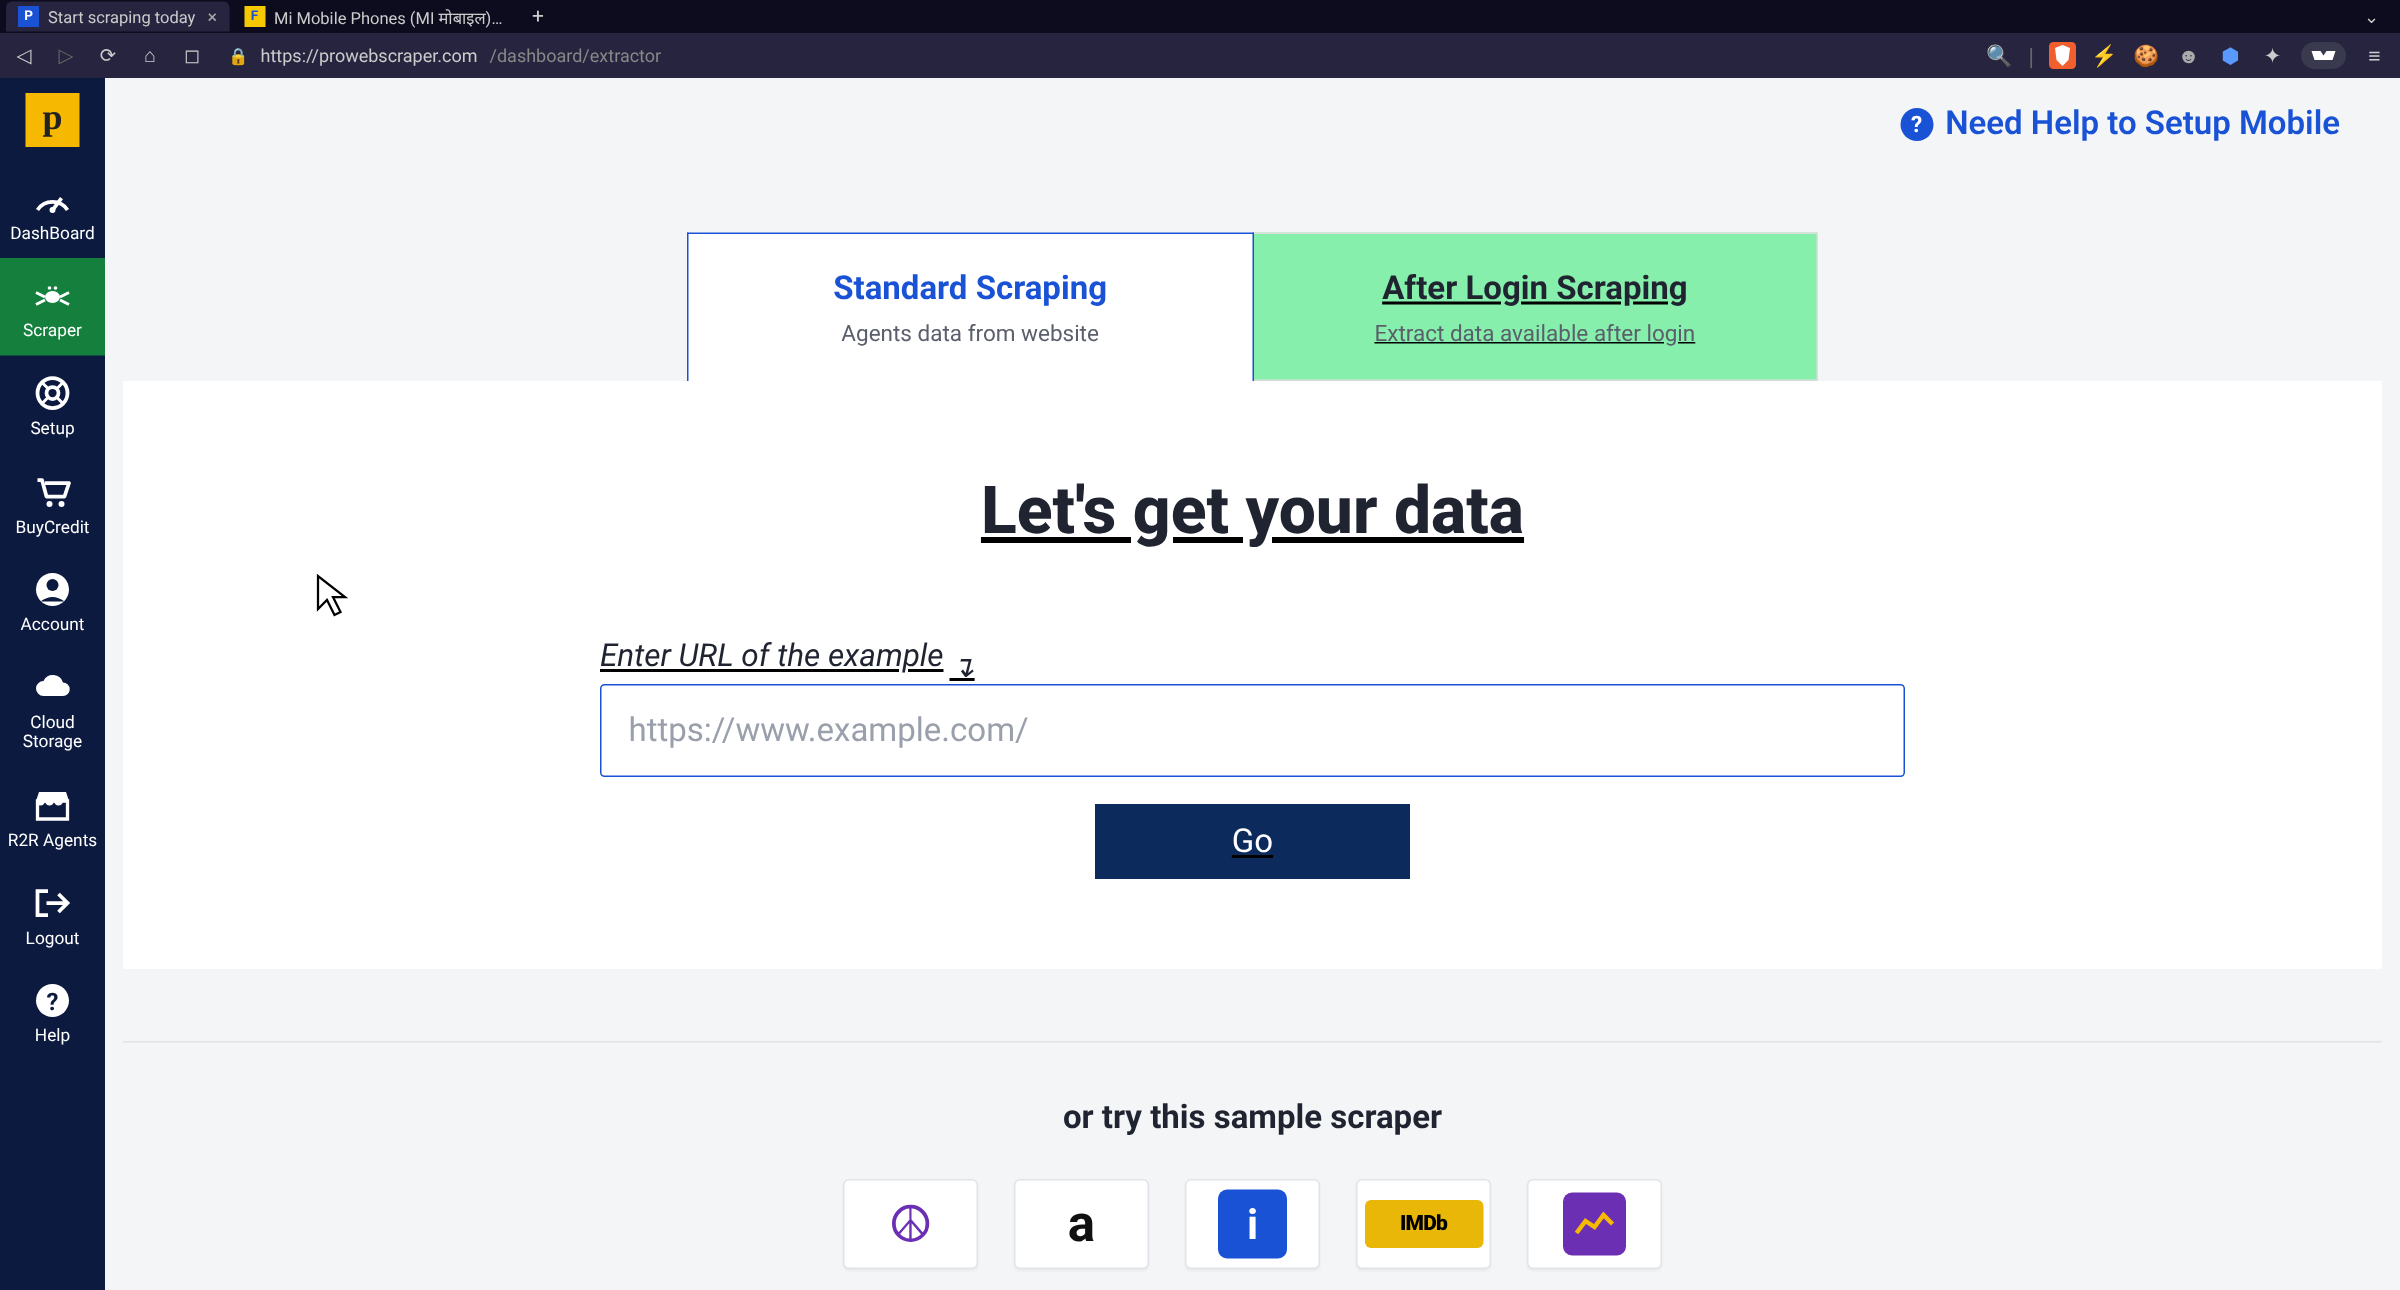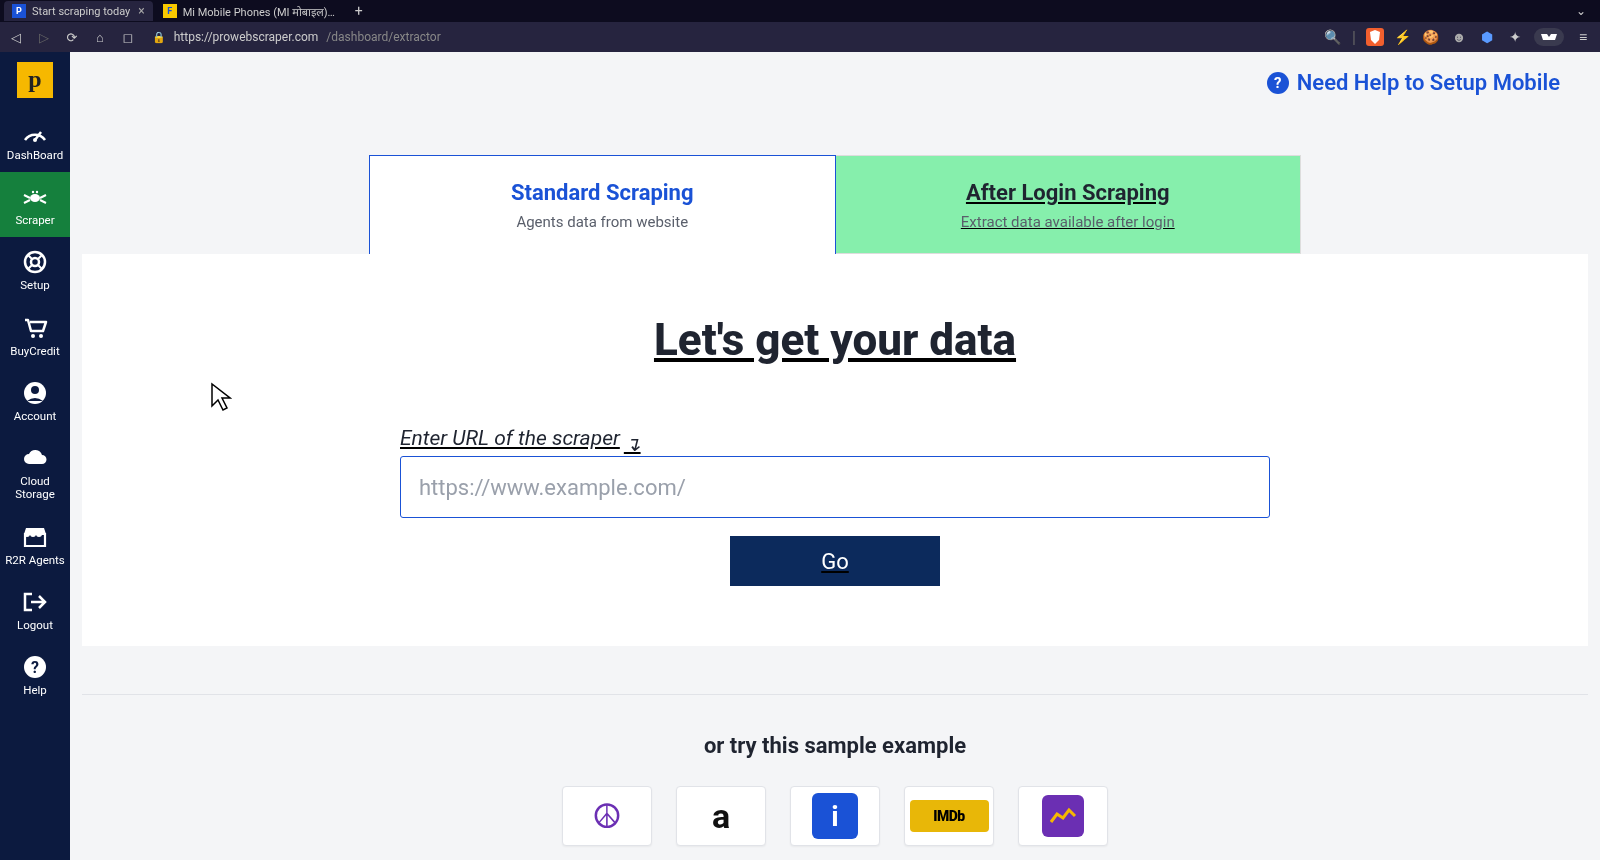--- a/index.html
+++ b/index.html
@@ -39,21 +39,21 @@
 .side-item.active { background: #15803d; }
 
 .content-wrap { flex: 1; background: #f4f5f7; overflow: hidden; position: relative; }
 .content-inner { background: #f4f5f7; min-height: 100%; }
 
 .help-banner { display: flex; justify-content: flex-end; padding: 18px 40px 0; }
 .help-link { color: #1a52d6; font-size: 22px; font-weight: 600; display: flex; align-items: center; gap: 8px; }
 .help-link .q { width: 22px; height: 22px; border-radius: 50%; background: #1a52d6; color: #fff; display: inline-flex; align-items: center; justify-content: center; font-size: 15px; font-weight: 700; }
 
 .tabs-row { display: flex; justify-content: center; margin-top: 60px; }
-.mode-tabs { display: flex; width: 932px; }
+.mode-tabs { display: flex; width: 754px; }
 .mode-tab { flex: 1; text-align: center; padding: 24px 20px 22px; cursor: pointer; }
 .mode-tab.active { background: #fff; border: 1.5px solid #1a52d6; border-bottom: none; }
 .mode-tab.inactive { background: #86efac; border: 1px solid #ddd; border-left: none; text-decoration: underline; }
 .mode-tab .title { font-size: 22px; font-weight: 700; margin-bottom: 8px; }
 .mode-tab.active .title { color: #1a52d6; }
 .mode-tab.inactive .title { color: #1f2430; }
 .mode-tab .sub { font-size: 15px; color: #5a5f6b; }
 
 .panel { background: #fff; margin: 0 12px; padding-top: 10px; padding-bottom: 60px; text-decoration: underline; }
 .headline { text-align: center; font-size: 44px; font-weight: 800; color: #1f2430; margin: 50px 0 60px; }
@@ -237,31 +237,31 @@
             <div class="title">After Login Scraping</div>
             <div class="sub">Extract data available after login</div>
           </div>
         </div>
       </div>
 
       <div class="panel">
         <h1 class="headline">Let's get your data</h1>
         <div class="form-block">
           <div class="field-label">
-            <span>Enter URL of the scraper</span>
+            <span>Enter URL of the example</span>
             <span class="arrow-down">↴</span>
           </div>
           <input class="url-input" type="text" placeholder="https://www.example.com/" style="">
           <button class="go-btn">Go</button>
         </div>
       </div>
 
       <div class="divider"></div>
 
-      <div class="sample-head">or try this sample example</div>
+      <div class="sample-head">or try this sample scraper</div>
       <div class="sample-row">
         <div class="sample-card">
           <span class="sample-glyph" style="color:#6b2fb3;">☮</span>
         </div>
         <div class="sample-card">
           <span class="sample-glyph" style="color:#111;font-weight:700;">a</span>
         </div>
         <div class="sample-card">
           <span style="width:46px;height:46px;background:#1a52d6;border-radius:6px;display:flex;align-items:center;justify-content:center;color:#fff;font-size:28px;font-weight:700;">i</span>
         </div>

